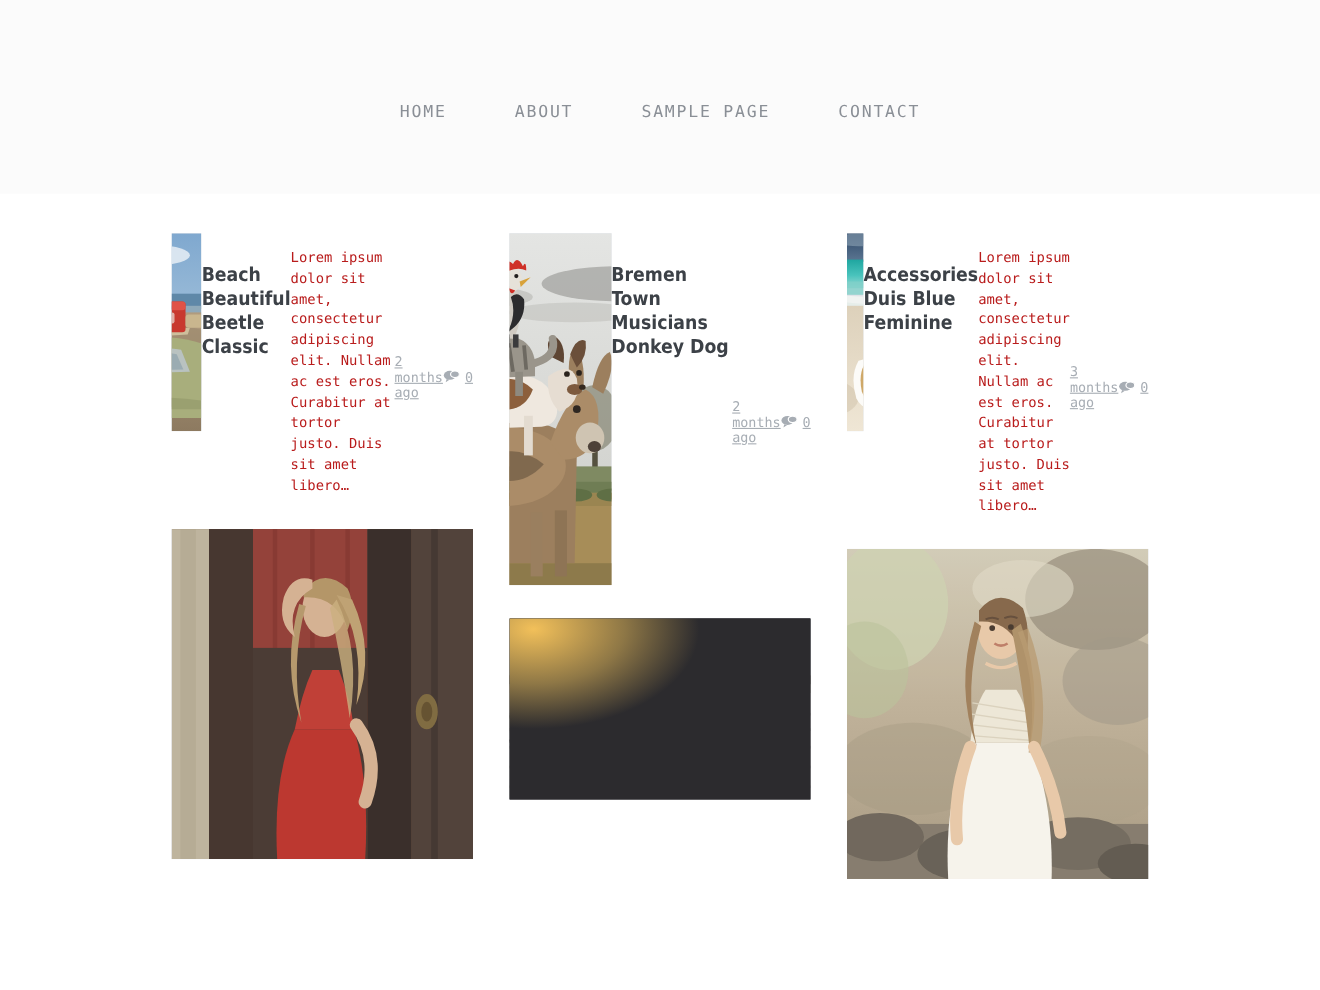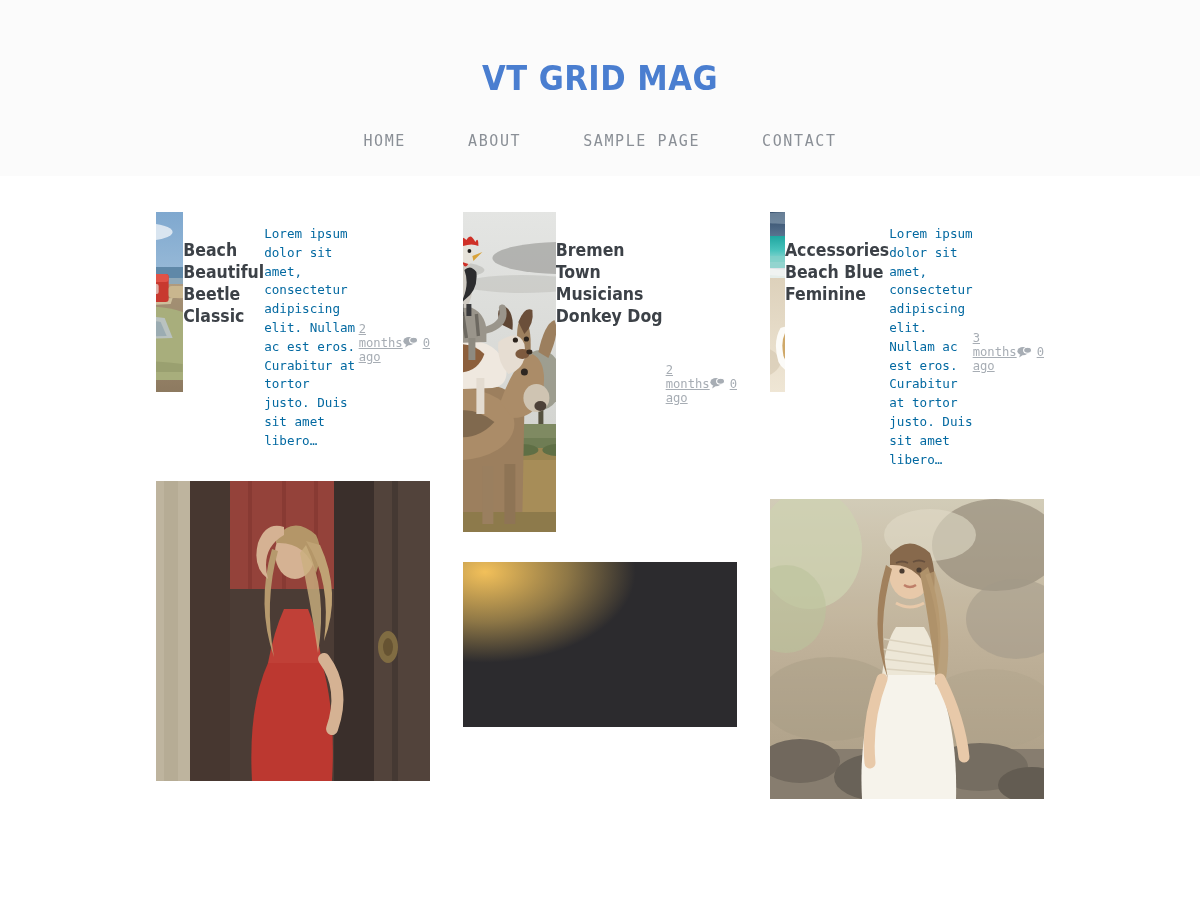--- a/index.html
+++ b/index.html
@@ -90,21 +90,21 @@
     color: #3c4147;
     margin: 27px 0 0 0;
     letter-spacing: 0px;
     text-decoration: none;
     cursor: pointer;
   }
   .post-excerpt {
     font-family: "DejaVu Sans Mono", "Liberation Mono", monospace;
     font-size: 12.6px;
     line-height: 18.8px;
-    color: #0369a1;
+    color: #b91c1c;
     margin: 13px 0 0 0;
   }
   .post-meta {
     margin-top: 23px;
     display: flex;
     justify-content: center;
     align-items: center;
     font-family: "DejaVu Sans Mono", "Liberation Mono", monospace;
     font-size: 12.2px;
     color: #a7adb4;
@@ -117,21 +117,20 @@
     color: #a7adb4;
     cursor: pointer;
   }
   .comment-icon { display: block; width: 15px; height: 13px; }
   .comment-count { font-size: 12.2px; color: #a7adb4; }
 </style>
 </head>
 <body>
 
 <header class="site-header">
-  <a class="site-title" href="#">VT GRID MAG</a>
 
   <nav class="main-nav">
     <a class="nav-link" href="#">HOME</a>
     <a class="nav-link" href="#">ABOUT</a>
     <a class="nav-link" href="#">SAMPLE PAGE</a>
     <a class="nav-link" href="#">CONTACT</a>
   </nav>
 </header>
 
 <main class="content-grid">
@@ -462,21 +461,21 @@
           <path d="M100 126 L120 140 M104 122 L122 134 M98 134 L116 148" stroke="#e0c594" stroke-width="2"></path>
           <path d="M104 118 Q112 108 120 118" stroke="#cfcdc6" stroke-width="3" fill="none"></path>
           <circle cx="112" cy="113" r="4" fill="#e8e6df"></circle>
           <path d="M140 116 Q164 108 176 122 Q184 142 168 158 Q146 166 138 150 Q132 130 140 116 Z" fill="#fcfbf8"></path>
           <path d="M145 120 Q164 114 172 126 Q178 142 165 153 Q148 158 143 144 Q140 129 145 120 Z" fill="#cfa868"></path>
           <path d="M148 124 L170 138 M152 120 L172 132 M146 132 L166 148" stroke="#e0c594" stroke-width="2"></path>
           <path d="M152 116 Q160 106 170 116" stroke="#cfcdc6" stroke-width="3" fill="none"></path>
           <circle cx="161" cy="111" r="4" fill="#e8e6df"></circle>
         </svg>
       </a>
-      <a class="post-title" href="#">Accessories Beach Blue Feminine</a>
+      <a class="post-title" href="#">Accessories Duis Blue Feminine</a>
       <p class="post-excerpt">Lorem ipsum dolor sit amet, consectetur adipiscing elit. Nullam ac est eros. Curabitur at tortor justo. Duis sit amet libero…</p>
       <div class="post-meta">
         <a class="post-date" href="#">3 months ago</a>
         <a class="post-comments" href="#">
           <svg class="comment-icon" viewBox="0 0 15 13">
             <ellipse cx="6" cy="5.2" rx="5.6" ry="4.1" fill="#a7adb4"></ellipse>
             <path d="M3 8.6 L2.2 11.6 L5.6 9.3 Z" fill="#a7adb4"></path>
             <ellipse cx="10.6" cy="4.2" rx="4" ry="3" fill="#a7adb4"></ellipse>
             <ellipse cx="10.6" cy="4.2" rx="4" ry="3" fill="none" stroke="#ffffff" stroke-width="1.1"></ellipse>
           </svg>

